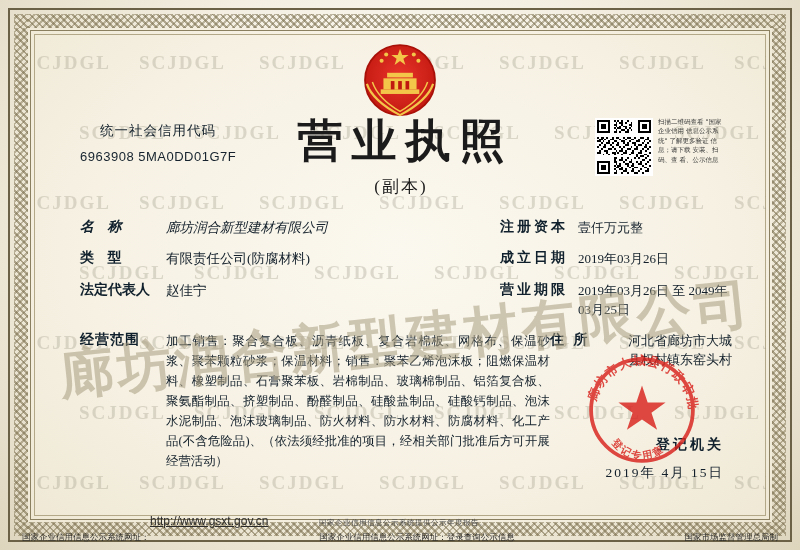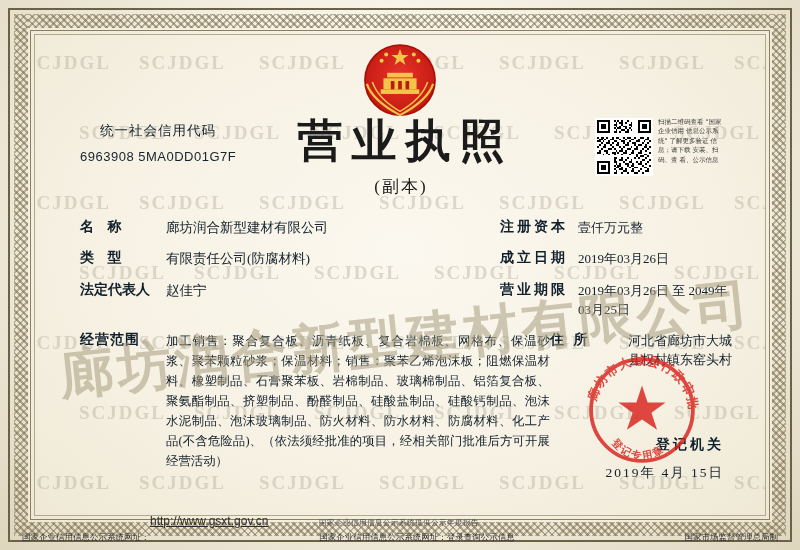--- a/index.html
+++ b/index.html
@@ -585,21 +585,21 @@
     </div>
 
     <div class="title-zone">
       <div class="title">营业执照</div>
       <div class="subtitle">(副本)</div>
     </div>
 
     <div class="fields">
 
       <div class="row">
-        <div class="col-left" style="display:flex;">
+        <div class="col-left" style="display:flex;font-style:italic;">
           <div class="lbl">名  称</div>
           <div class="val">廊坊润合新型建材有限公司</div>
         </div>
         <div class="col-right">
           <div class="lbl-r">注册资本</div>
           <div class="val-r">壹仟万元整</div>
         </div>
       </div>
 
       <div class="row">

